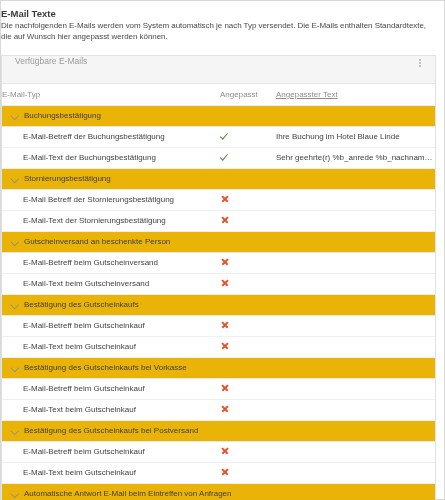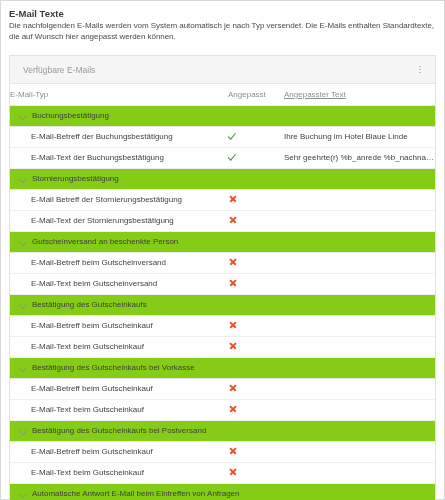--- a/index.html
+++ b/index.html
@@ -8,21 +8,21 @@
     height: 500px;
     background: #ffffff;
     font-family: "Liberation Sans", sans-serif;
     overflow: hidden;
   }
   .page {
     width: 445px;
     height: 500px;
     background: #ffffff;
     border: 1px solid #d8d8d8;
-    padding: 7px 8px 0 8px;
+    padding: 7px 8px 0 0;
     position: relative;
   }
   .page-title {
     font-size: 9.5px;
     font-weight: bold;
     color: #3b3b3b;
     line-height: 12px;
     margin-bottom: 1px;
   }
   .page-desc {
@@ -35,21 +35,20 @@
   .card {
     border: 1px solid #e2e2e2;
     background: #ffffff;
     width: 100%;
   }
   .card-header {
     height: 28px;
     background: #f5f5f5;
     border-bottom: 1px solid #e6e6e6;
     display: flex;
-    align-items: center;
     padding: 0 9px 0 13px;
   }
   .card-header-title {
     font-size: 8.5px;
     color: #9a9a9a;
     flex: 1;
   }
   .kebab-icon {
     width: 12px;
     height: 14px;
@@ -89,21 +88,21 @@
     font-size: 8px;
     color: #3f3f3f;
     height: 21px;
     padding: 0;
     border-bottom: 1px solid #efefef;
     vertical-align: middle;
     white-space: nowrap;
     overflow: hidden;
   }
   tr.group-row > td {
-    background: #84cc16;
+    background: #eab308;
     border-bottom: 1px solid #e7e7e7;
   }
   tr.group-row td.group-label {
     padding-left: 9px;
     color: #3f3f3f;
   }
   .chev-wrap { display: flex; align-items: center; gap: 6px; }
   .chevron-down-icon {
     display: inline-block;
     width: 7px;

